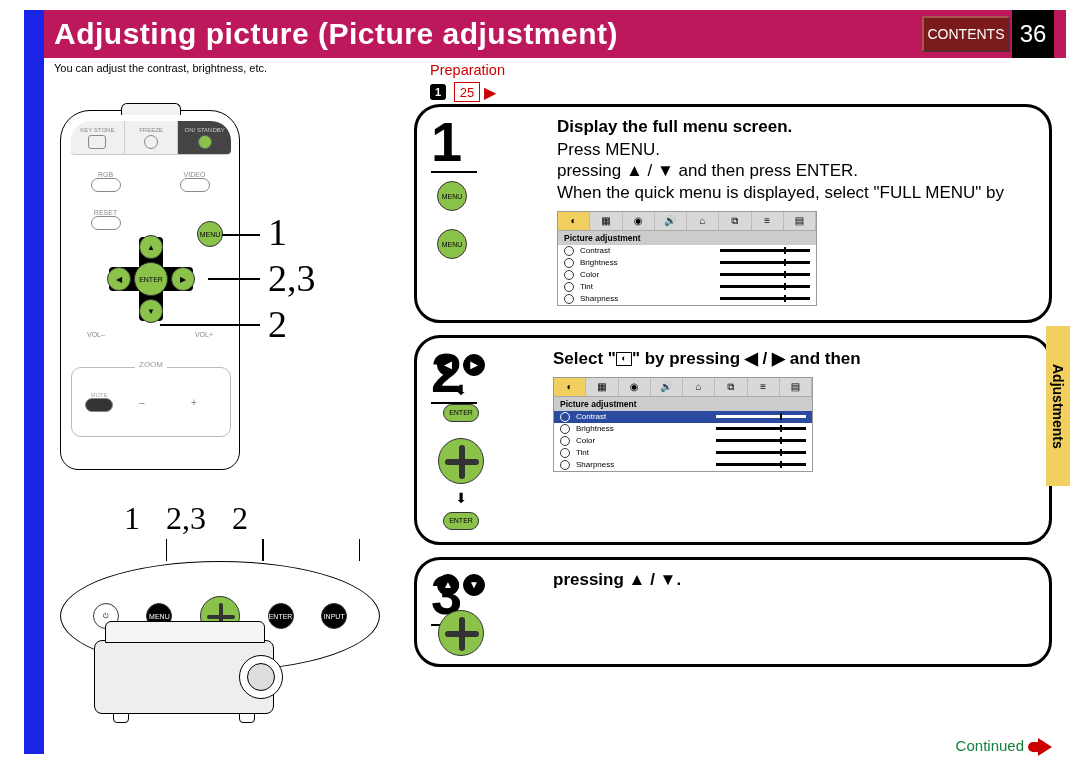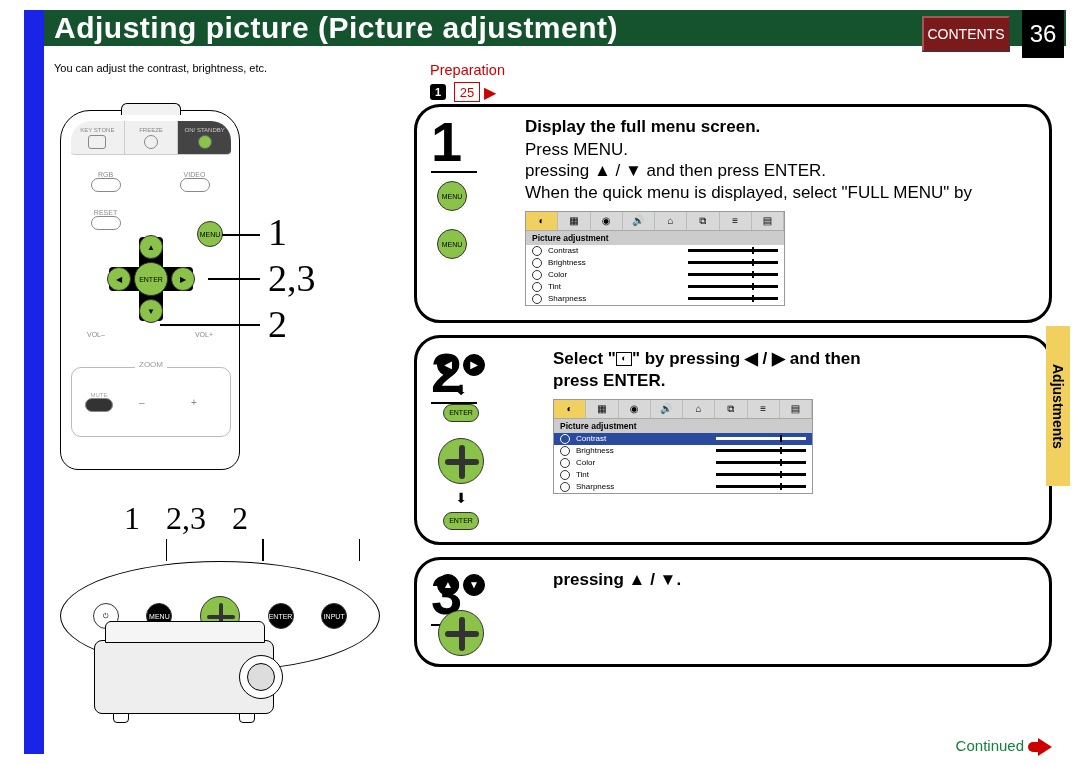--- a/index.html
+++ b/index.html
@@ -5,24 +5,24 @@
   * { box-sizing: border-box; margin: 0; padding: 0; }
   body {
     font-family: Arial, Helvetica, sans-serif;
     width: 1080px;
     height: 764px;
     position: relative;
     background: #fff;
     overflow: hidden;
   }
   .blue-bar { position:absolute; left:24px; top:10px; width:20px; height:744px; background:#1a24e6; }
-  .title-bar { position:absolute; left:44px; top:10px; right:14px; height:36px; background:#14532d; display:flex; align-items:center; }
+  .title-bar { position:absolute; left:44px; top:10px; right:14px; height:48px; background:#be185d; display:flex; align-items:center; }
   .title-text { color:#fff; font-size:30px; font-weight:bold; padding-left:10px; letter-spacing:0.5px; }
   .contents-btn { position:absolute; right:56px; top:6px; width:88px; height:36px; background:#7a1a1a; border:2px outset #aa5555; color:#fff; font-size:14px; display:flex; align-items:center; justify-content:center; }
-  .page-num { position:absolute; right:2px; top:0; width:42px; height:48px; color:#fff; font-size:24px; display:flex; align-items:center; justify-content:center; background:#000; }
+  .page-num { position:absolute; right:12px; top:0; width:42px; height:48px; color:#fff; font-size:24px; display:flex; align-items:center; justify-content:center; background:#000; }
   .intro { position:absolute; left:54px; top:62px; font-size:11px; }
   .prep { position:absolute; left:430px; top:62px; font-size:14.5px; color:#c00; }
   .prep-line { position:absolute; left:430px; top:82px; font-size:13px; display:flex; align-items:center; gap:4px; }
   .black-num-box { width:16px; height:16px; background:#000; color:#fff; border-radius:3px; font-size:11px; font-weight:bold; display:inline-flex; align-items:center; justify-content:center; }
   .ref-box { width:26px; height:20px; border:1.5px solid #c00; color:#c00; font-size:13px; display:inline-flex; align-items:center; justify-content:center; margin-left:4px; }
   .ref-arrow { color:#c00; font-size:16px; }
 
   .remote-area { position:absolute; left:60px; top:110px; width:340px; height:620px; }
   .remote-body { width:180px; height:360px; border:1.5px solid #000; border-radius:30px 30px 18px 18px; background:#fff; position:relative; }
   .remote-top-notch { position:absolute; left:60px; top:-8px; width:60px; height:12px; border:1.5px solid #000; border-bottom:none; border-radius:6px 6px 0 0; background:#f2f2f2; }
@@ -225,21 +225,21 @@
 <div class="steps-col">
 
   <div class="step-box" style="min-height:214px">
     <div class="step-num">1</div>
     <div class="step-num-rule"></div>
     <div class="step-left-icons">
       <div class="round-menu-green">MENU</div>
       <div style="height:6px"></div>
       <div class="round-menu-green" style="background:#8bc34a">MENU</div>
     </div>
-    <div style="margin-left:32px">
+    <div style="margin-left:64px">
       <div class="step-title">Display the full menu screen.</div>
       <div class="step-sub">Press MENU.</div>
       <div class="step-sub"><span>pressing ▲ / ▼ and then press ENTER.</span></div>
       <div class="step-sub"><span>When the quick menu is displayed, select "FULL MENU" by</span></div>
       <div class="menu-shot">
         <div class="menu-icon-row">
             <div class="mi sel">◐</div>
             <div class="mi">▦</div>
             <div class="mi">◉</div>
             <div class="mi">🔊</div>
@@ -290,21 +290,20 @@
       <div class="enter-oval">ENTER</div>
       <div style="height:4px"></div>
       <div class="joypad"></div>
       <span class="down-arrow">⬇</span>
       <div class="enter-oval">ENTER</div>
     </div>
     <div style="margin-left:60px">
       <div class="step-title">
         <span>Select "</span><span style="display:inline-block;width:16px;height:14px;border:1px solid #000;vertical-align:middle;font-size:9px;text-align:center">◐</span><span>" by pressing ◀ / ▶ and then</span>
       </div>
-      <div class="step-title">press ENTER.</div>
       <div class="menu-shot">
         <div class="menu-icon-row">
             <div class="mi sel">◐</div>
             <div class="mi">▦</div>
             <div class="mi">◉</div>
             <div class="mi">🔊</div>
             <div class="mi">⌂</div>
             <div class="mi">⧉</div>
             <div class="mi">≡</div>
             <div class="mi">▤</div>

